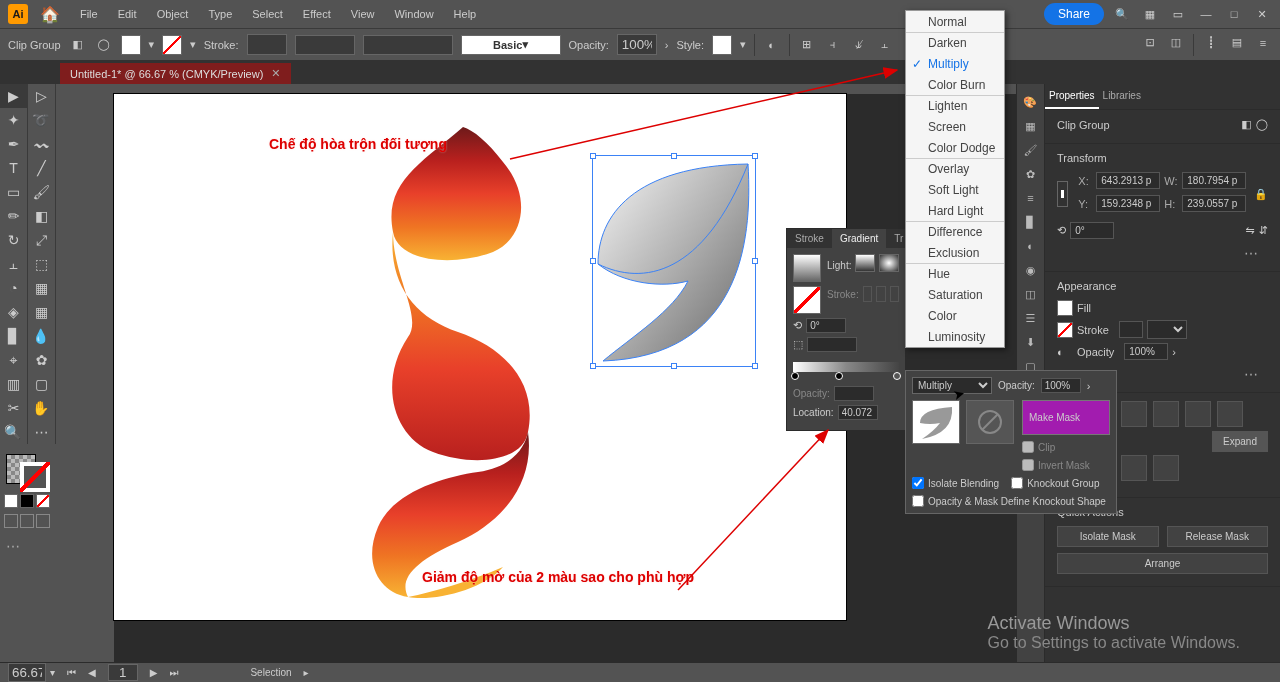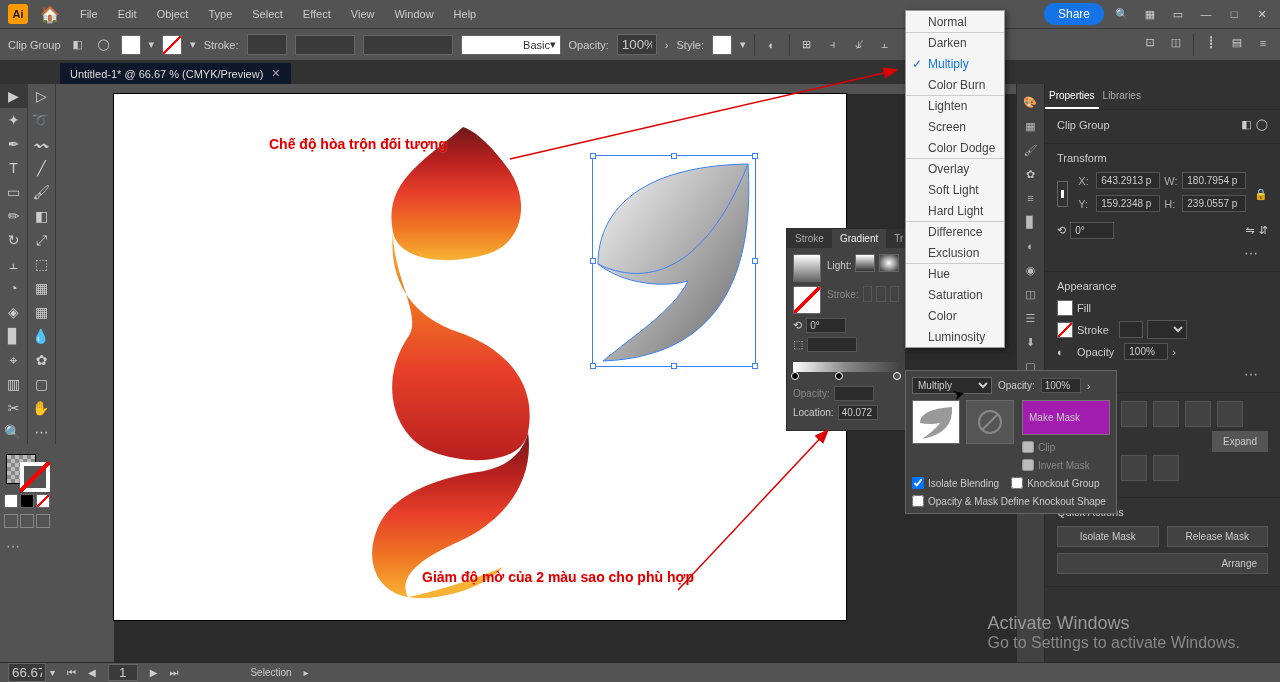--- a/index.html
+++ b/index.html
@@ -15,28 +15,28 @@
 .menu-bar .icon-btn { width: 20px; height: 20px; display: flex; align-items: center; justify-content: center; color: #ccc; }
 
 
 .control-bar { height: 32px; background: #535353; border-top: 1px solid #3a3a3a; display: flex; align-items: center; padding: 0 8px; gap: 8px; font-size: 11px; }
 .control-bar .label { color: #ccc; }
 .control-bar .swatch { width: 20px; height: 20px; border: 1px solid #666; }
 .control-bar .swatch.white { background: #fff; }
 .control-bar .swatch.nostroke { background: linear-gradient(135deg, #fff 45%, red 45%, red 55%, #fff 55%); }
 .control-bar input.num { width: 40px; background: #3a3a3a; border: 1px solid #666; color: #ccc; padding: 2px 4px; }
 .control-bar .dropdown { width: 60px; height: 20px; background: #3a3a3a; border: 1px solid #666; }
-.control-bar .profile-sel { width: 100px; height: 20px; background: linear-gradient(#fff, #fff); border: 1px solid #666; display: flex; align-items: center; justify-content: flex-end; padding: 0 4px; color: #333; }
+.control-bar .profile-sel { width: 100px; height: 20px; background: linear-gradient(#fff, #fff); border: 1px solid #666; display: flex; align-items: center; justify-content: center; padding: 0 4px; color: #333; font-weight: bold; }
 .control-bar .wide-drop { width: 90px; height: 20px; background: #3a3a3a; border: 1px solid #666; }
 .control-bar .sep { width: 1px; height: 22px; background: #3a3a3a; }
 .control-bar .tool-icon { width: 18px; height: 18px; display: flex; align-items: center; justify-content: center; }
 
 
 .tab-bar { height: 24px; background: #323232; display: flex; align-items: flex-end; padding-left: 60px; }
-.tab { background: #0f172a; padding: 4px 10px; color: #ddd; display: flex; align-items: center; gap: 8px; }
+.tab { background: #7f1d1d; padding: 4px 10px; color: #ddd; display: flex; align-items: center; gap: 8px; }
 .tab .close { color: #aaa; }
 
 
 .main { position: absolute; top: 84px; bottom: 20px; left: 0; right: 0; display: flex; }
 
 
 .left-tools { width: 56px; background: #535353; display: flex; flex-direction: column; }
 .tool-grid { display: grid; grid-template-columns: 1fr 1fr; }
 .tool-grid .tool { height: 24px; display: flex; align-items: center; justify-content: center; color: #ccc; font-size: 14px; border-right: 1px solid #3a3a3a; }
 .tool-grid .tool.sel { background: #3a3a3a; }
@@ -417,21 +417,21 @@
         <div></div>
       </div>
     </div>
     <div class="section">
       <div class="title">Quick Actions</div>
       <div class="row" style="gap:8px">
         <span class="btn-sm" style="flex:1;text-align:center">Isolate Mask</span>
         <span class="btn-sm" style="flex:1;text-align:center">Release Mask</span>
       </div>
       <div class="row" style="margin-top:6px">
-        <span class="btn-sm" style="flex:1;text-align:right">Arrange</span>
+        <span class="btn-sm" style="flex:1;text-align:center">Arrange</span>
       </div>
     </div>
   </div>
 </div>
 
 <svg class="arrow" style="left:0;top:0;width:1280px;height:682px;z-index:160;">
   <defs>
       <marker id="ah" markerWidth="10" markerHeight="8" refX="9" refY="4" orient="auto">
         <path d="M0,0 L10,4 L0,8 Z" fill="#d00"></path>
       </marker>

